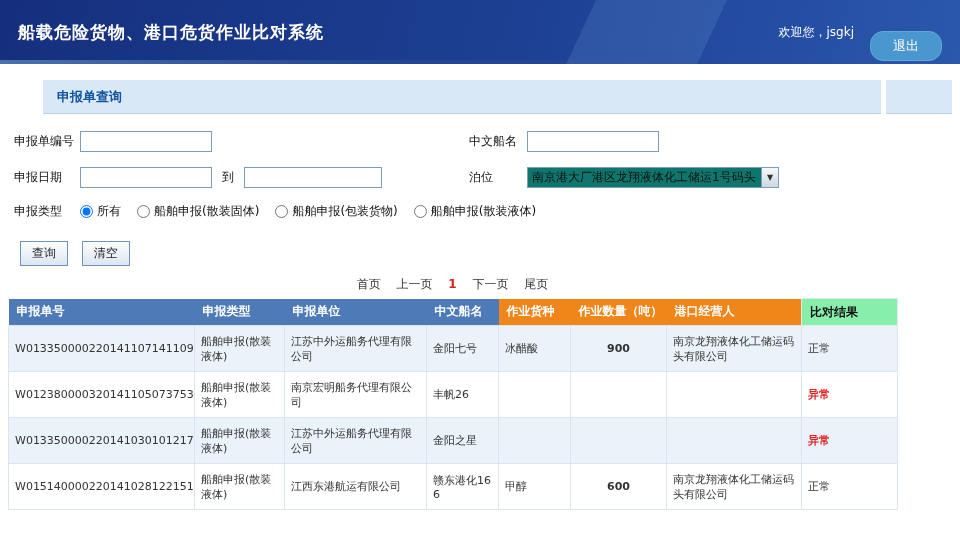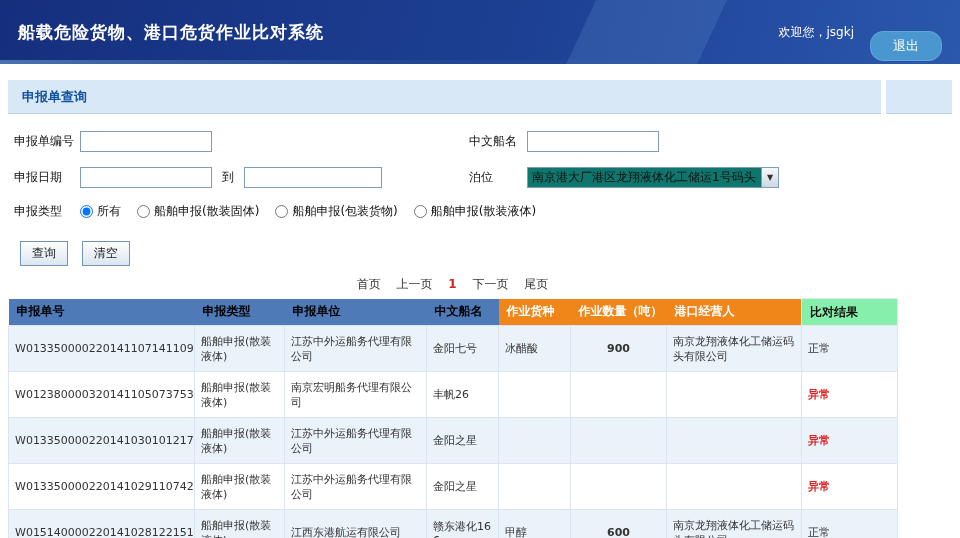--- a/index.html
+++ b/index.html
@@ -17,21 +17,21 @@
     background:linear-gradient(90deg,#7fb3e0 0%, rgba(127,179,224,.15) 40%, transparent 70%); opacity:.5; }
   .app-title { color:#fff; font-size:17px; font-weight:bold; letter-spacing:1px; }
   .top-right { display:flex; align-items:center; gap:16px; color:#fff; font-size:12px; z-index:1; }
   .logout-btn { background:#4a97cf; border:1px solid #5fa8db; color:#fff; border-radius:13px;
     padding:5px 22px; font-size:13px; cursor:pointer; font-family:inherit;margin-top:28px; }
 
   
   .gap { height:16px; }
   .section-row { margin:0 8px; display:flex; }
   .section-tab { flex:1; background:#d9e8f6; height:34px; line-height:34px; padding-left:14px;
-    color:#1353a2; font-weight:bold; font-size:13px; border-bottom:1px solid #bcd2e8; }
+    color:#1353a2; font-weight:bold; font-size:13px; border-bottom:1px solid #bcd2e8;margin-left:35px; }
   .section-tab-right { width:66px; margin-left:5px; background:#d9e8f6; border-bottom:1px solid #bcd2e8; }
 
   
   .form-area { padding:17px 14px 0 14px; }
   .form-row { display:flex; align-items:center; margin-bottom:15px; }
   .fcol-left { width:455px; display:flex; align-items:center; }
   .fcol-right { display:flex; align-items:center; }
   .lbl { width:66px; color:#111; }
   .lbl-r { width:58px; color:#111; }
   .txt { width:132px; height:21px; border:1px solid #7f9db9; padding:0 4px; font-size:12px;
@@ -57,21 +57,21 @@
 
   
   .pagination { width:889px; margin:10px 0 5px 8px; text-align:center; font-size:12px; color:#333; }
   .pg-item { margin:0 6px; cursor:pointer; color:#333; }
   .pg-current { margin:0 6px; color:#d42222; font-weight:bold; }
 
   
   table.results { margin-left:8px; width:889px; border-collapse:collapse; table-layout:fixed; }
   table.results th { height:27px; font-weight:bold; font-size:12px; text-align:left;
     padding:0 8px; white-space:nowrap; overflow:hidden; }
-  .th-blue { background:#4e7ab8; color:#000000; }
+  .th-blue { background:#4e7ab8; color:#ffffff; }
   .th-orange { background:#f08519; color:#fff; }
   .th-plain { background:#86efac; color:#111; border:1px solid #e4e9f0; }
   table.results td { border:1px solid #dbe4f0; padding:6px 6px; font-size:11px;
     color:#333; height:46px; vertical-align:middle; word-break:break-all; }
   table.results tbody tr:nth-child(odd) { background:#eaf2fa; }
   table.results tbody tr:nth-child(even) { background:#ffffff; }
   td.c-id { white-space:nowrap; overflow:hidden; }
   td.c-cargo { color:#e87d10; }
   td.c-qty { color:#e87d10; font-weight:bold; text-align:center; font-size:12px; }
   td.c-oper { color:#e87d10; }
@@ -207,30 +207,20 @@
       <td class="c-id">W013350000220141030101217</td>
       <td>船舶申报(散装液体)</td>
       <td>江苏中外运船务代理有限公司</td>
       <td>金阳之星</td>
       <td class="c-cargo"></td>
       <td class="c-qty"></td>
       <td class="c-oper"></td>
       <td class="c-result" data-status="abnormal">异常</td>
     </tr>
     <tr>
-      <td class="c-id">W013350000220141029110742</td>
-      <td>船舶申报(散装液体)</td>
-      <td>江苏中外运船务代理有限公司</td>
-      <td>金阳之星</td>
-      <td class="c-cargo"></td>
-      <td class="c-qty"></td>
-      <td class="c-oper"></td>
-      <td class="c-result" data-status="abnormal">异常</td>
-    </tr>
-    <tr>
       <td class="c-id">W015140000220141028122151</td>
       <td>船舶申报(散装液体)</td>
       <td>江西东港航运有限公司</td>
       <td>赣东港化166</td>
       <td class="c-cargo">甲醇</td>
       <td class="c-qty">600</td>
       <td class="c-oper">南京龙翔液体化工储运码头有限公司</td>
       <td class="c-result" data-status="normal">正常</td>
     </tr>
   </tbody>

